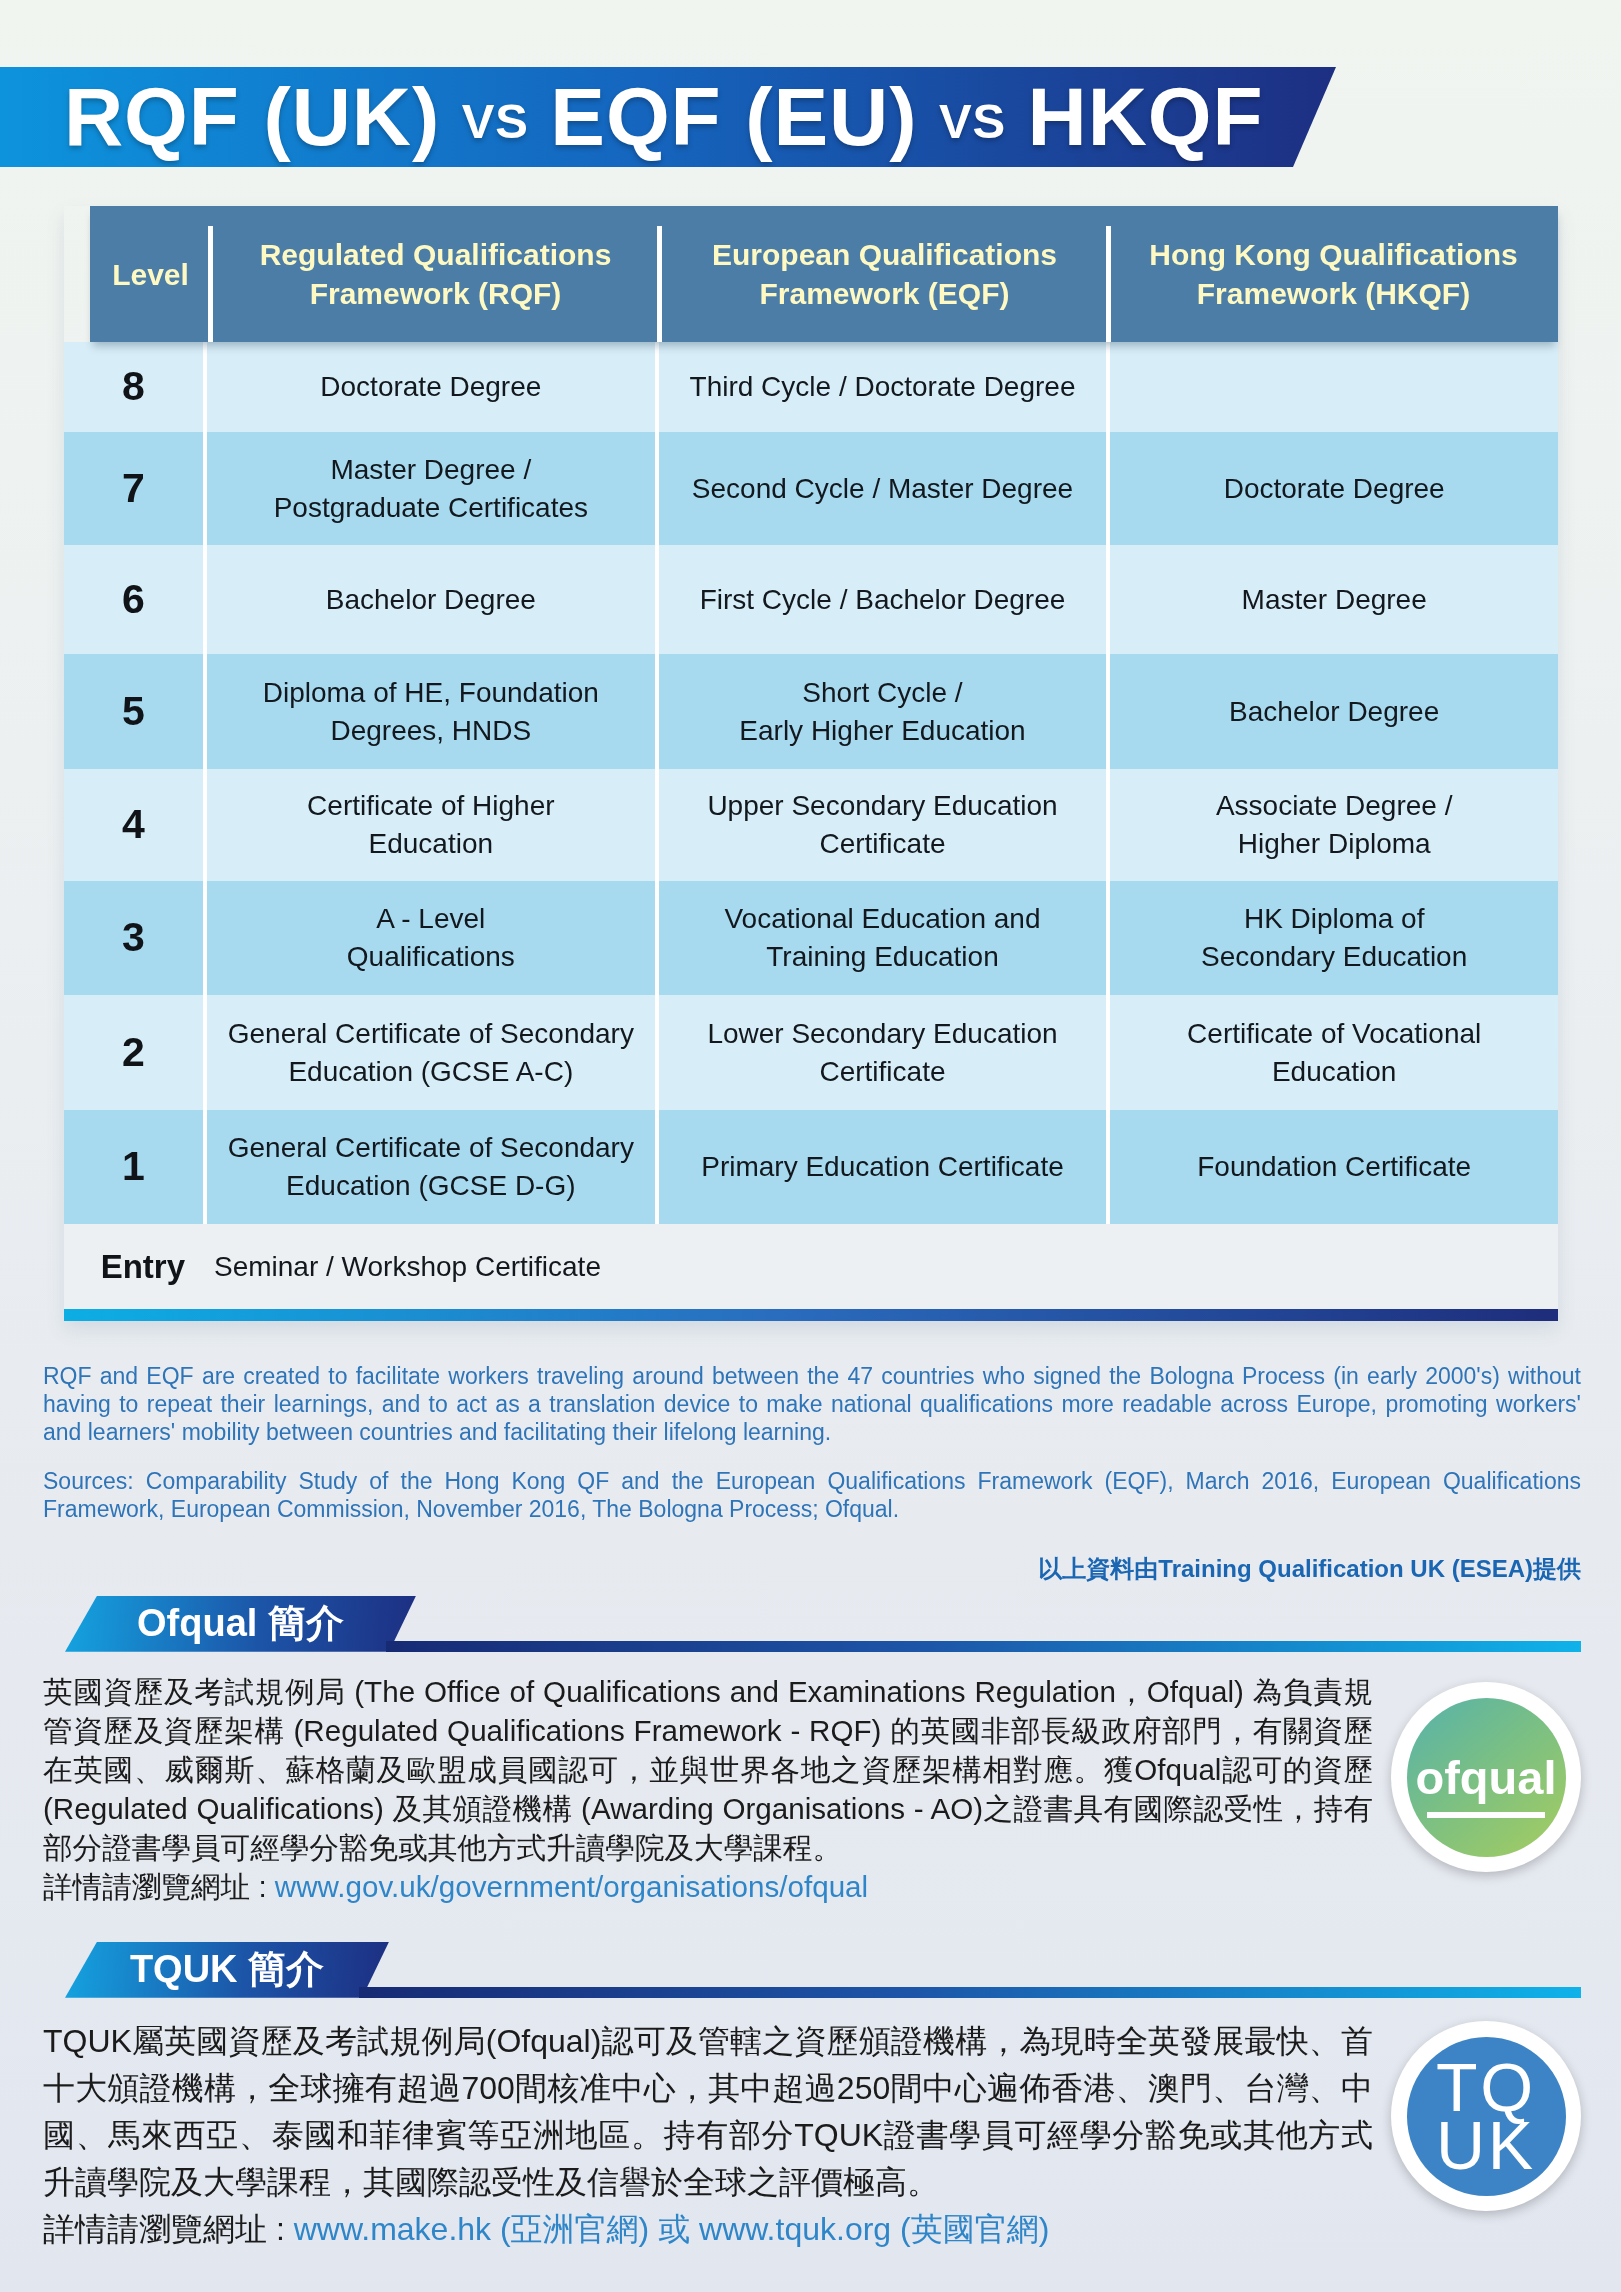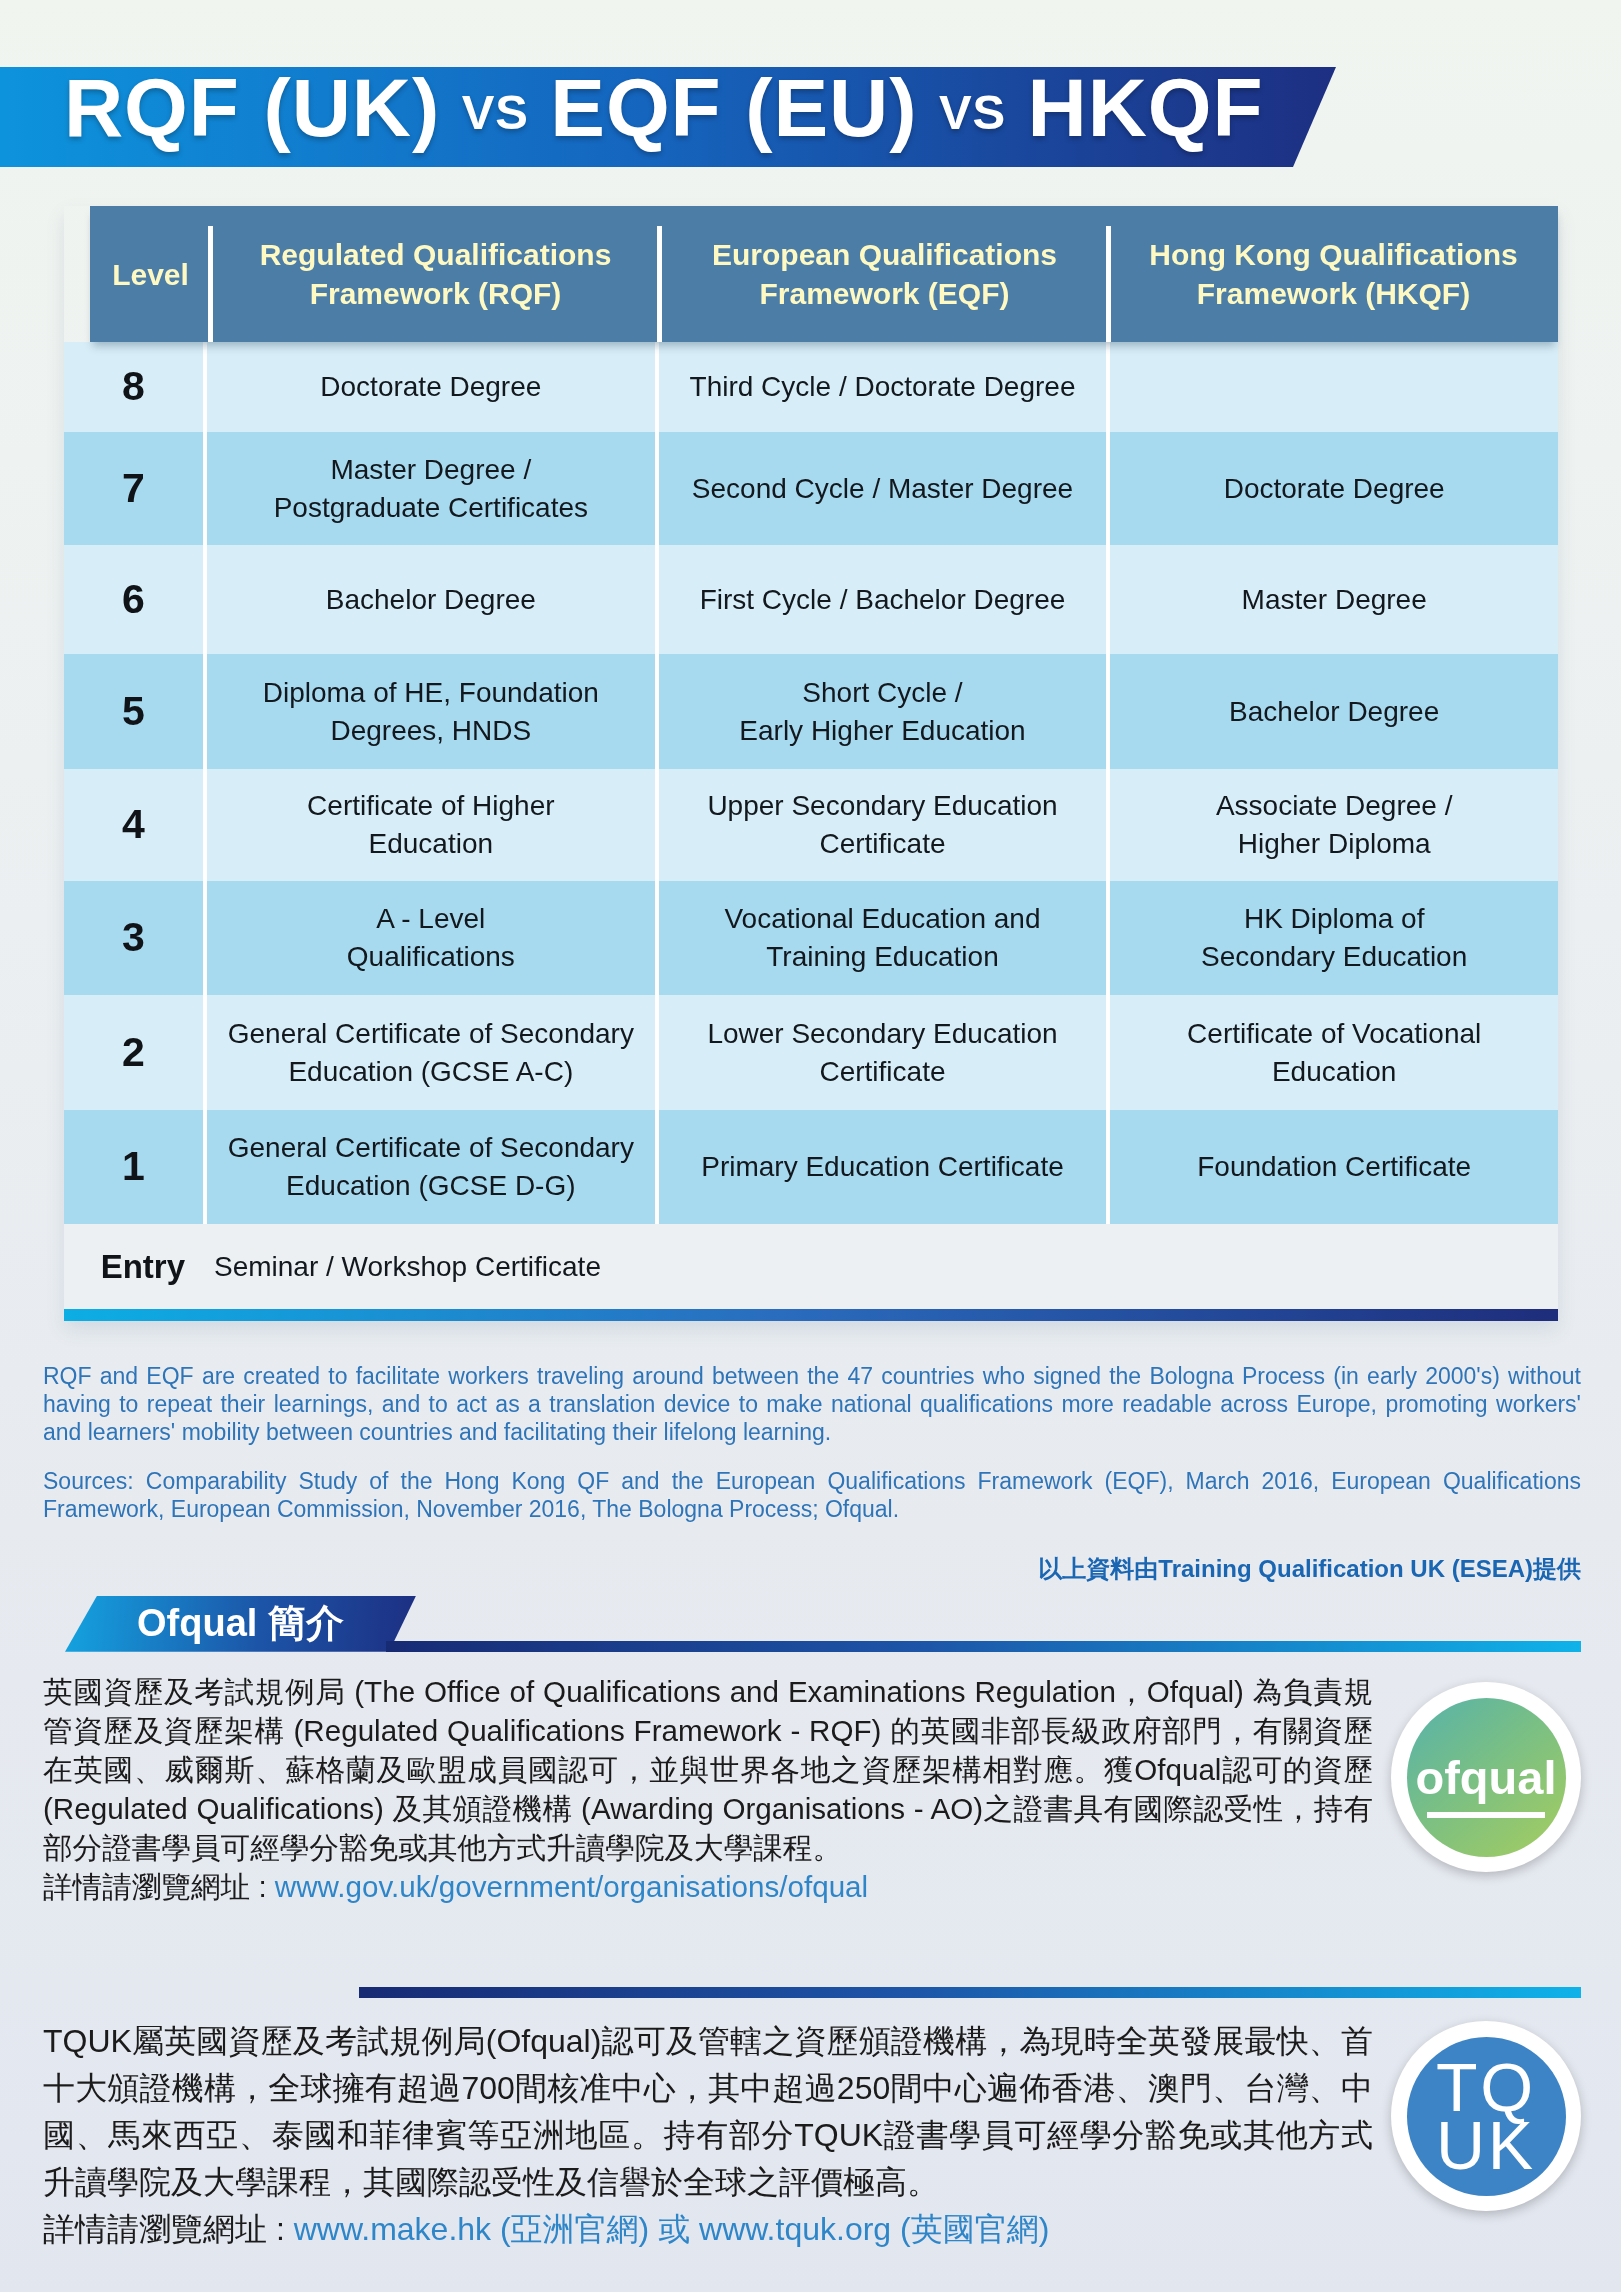--- a/index.html
+++ b/index.html
@@ -4,21 +4,21 @@
 <style>
   html,body{margin:0;padding:0;}
   body{font-family:"Liberation Sans","DejaVu Sans",sans-serif;}
   .page{position:relative;width:1621px;height:2293px;overflow:hidden;
         background:linear-gradient(180deg,#f1f5f0 0%,#ebeff1 40%,#e2e6ef 100%);}
 
   
   .banner{margin-top:67px;width:1336px;height:100px;
           background:linear-gradient(90deg,#0d93dc 0%,#1565be 48%,#1d2f82 100%);
           clip-path:polygon(0 0,100% 0,calc(100% - 43px) 100%,0 100%);
-          display:flex;}
+          display:flex;align-items:center;}
   .title{margin:0;padding-left:64px;color:#fff;font-weight:bold;font-size:82px;
          letter-spacing:0.9px;white-space:nowrap;line-height:1;
          text-shadow:0 2.7px 5.4px rgba(0,0,0,0.25);}
   .t-vs{font-size:49px;font-weight:bold;margin:0 21.5px;vertical-align:7.2px;}
 
   
   .qtable{margin:39px 63px 0 64px;box-shadow:0 9px 18px rgba(60,90,120,0.12);}
   .thead{display:flex;background:#4b7da6;height:136px;color:#fef9c3;margin-left:26px;}
   .th{display:flex;align-items:center;justify-content:center;text-align:center;
       font-weight:bold;font-size:30px;line-height:1.3;white-space:pre-line;position:relative;}
@@ -193,20 +193,23 @@
       <div class="logo">
         <div class="logo-inner ofqual-inner">
           <span class="ofqual-underline"></span>
           <span class="ofqual-word">ofqual</span>
         </div>
       </div>
     </div>
   </section>
 
   <div class="sec-head second">
+    <div class="badge badge-tquk">
+      <span>TQUK 簡介</span>
+    </div>
     <div class="head-bar head-bar-tquk"></div>
   </div>
 
   <section class="sec-body">
     <div class="sec-text tquk-text-block">
       <p>TQUK屬英國資歷及考試規例局(Ofqual)認可及管轄之資歷頒證機構，為現時全英發展最快、首十大頒證機構，全球擁有超過700間核准中心，其中超過250間中心遍佈香港、澳門、台灣、中國、馬來西亞、泰國和菲律賓等亞洲地區。持有部分TQUK證書學員可經學分豁免或其他方式升讀學院及大學課程，其國際認受性及信譽於全球之評價極高。</p>
       <p><span>詳情請瀏覽網址 : </span><a class="link">www.make.hk (亞洲官網) 或 www.tquk.org (英國官網)</a></p>
     </div>
     <div class="logo-col tquk-logo-col">
       <div class="logo">

